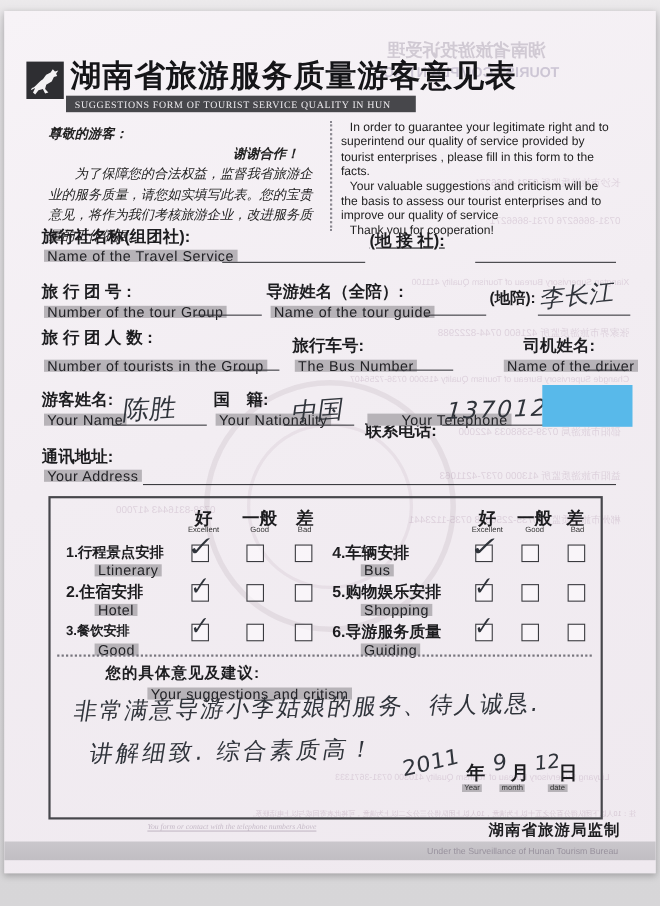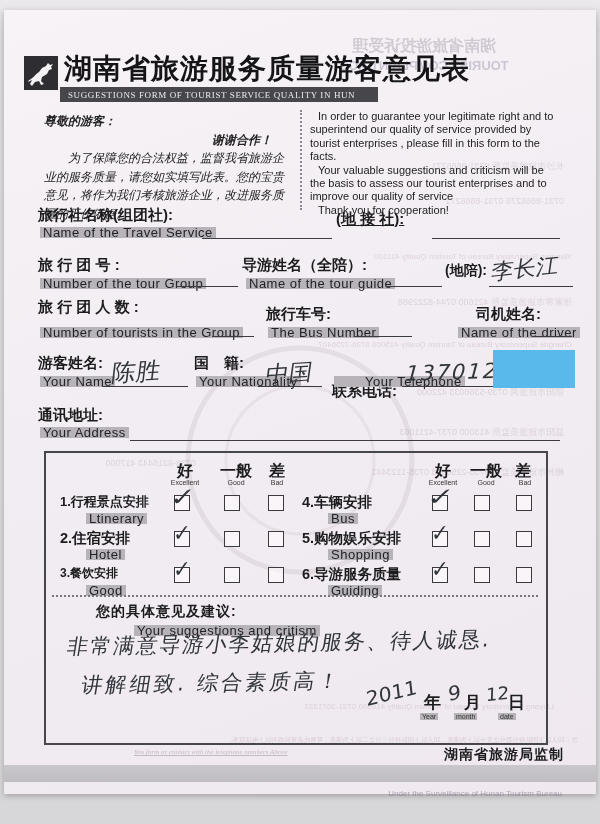--- a/index.html
+++ b/index.html
@@ -193,16 +193,16 @@
       <div class="zh a" style="left:418px;top:238px;font-size:17px;">月</div>
       <div class="hand" style="left:440px;top:230px;font-size:18px;transform:skewX(-8deg) rotate(-6deg);">12</div>
       <div class="zh a" style="left:462px;top:238px;font-size:17px;">日</div>
       <div class="a small-en" style="left:374px;top:260px;background:#b7b3b8;padding:0 2px;">Year</div>
       <div class="a small-en" style="left:408px;top:260px;background:#b7b3b8;padding:0 2px;">month</div>
       <div class="a small-en" style="left:452px;top:260px;background:#b7b3b8;padding:0 2px;">date</div>
     </div>
 
     <div class="zh a" style="left:440px;top:736px;font-size:14px;letter-spacing:1px;">湖南省旅游局监制</div>
     <div class="a" style="left:0;top:755px;width:592px;height:17px;background:linear-gradient(#cac7cc,#c1bec3);">
-      <div class="a" style="right:34px;top:4px;font-size:8px;color:rgba(110,100,118,.5);white-space:nowrap;margin-top:20px;">Under the Surveillance of Hunan Tourism Bureau</div>
+      <div class="a" style="right:34px;top:4px;font-size:8px;color:rgba(110,100,118,.5);white-space:nowrap;">Under the Surveillance of Hunan Tourism Bureau</div>
     </div>
   </div>
 </div>
 
 </body></html>

